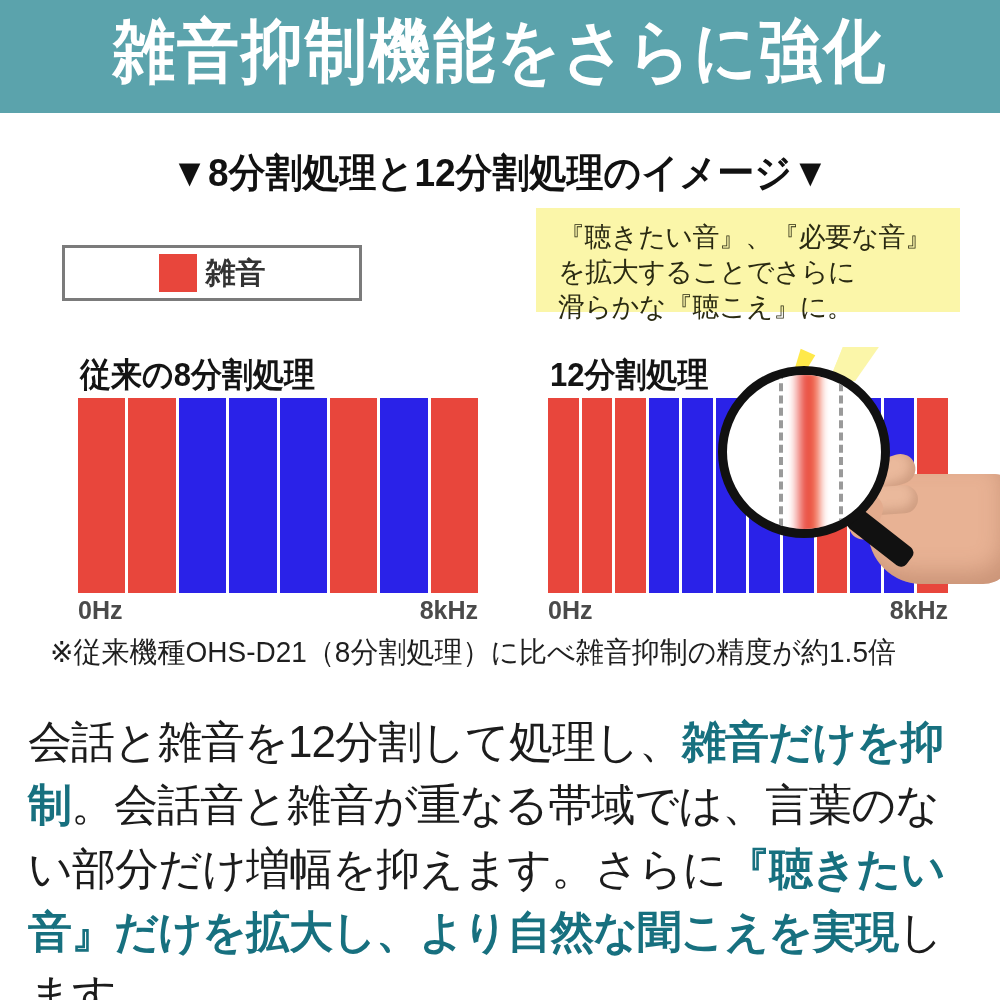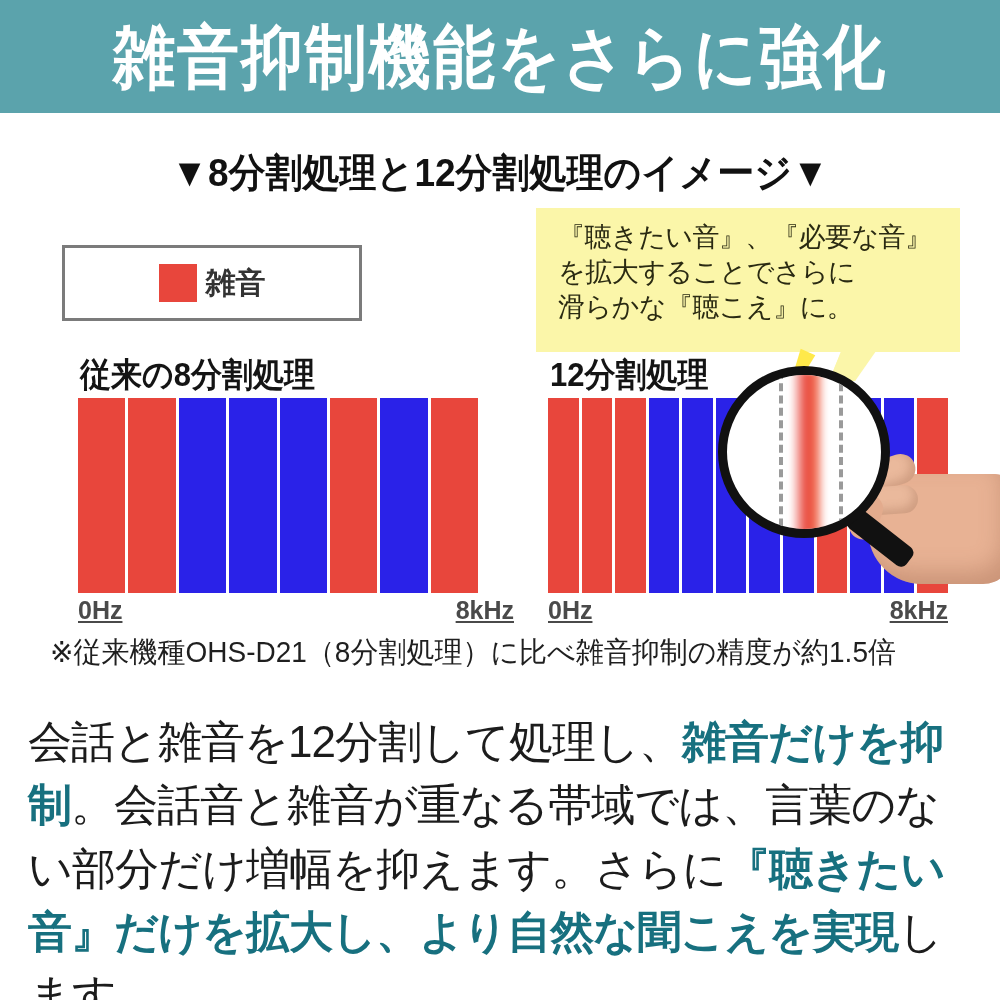--- a/index.html
+++ b/index.html
@@ -8,21 +8,21 @@
     background:#ffffff;
     font-family:"Liberation Sans","DejaVu Sans",sans-serif;
     overflow:hidden;
     position:relative;
   }
 
   
   .banner{
     position:absolute;left:0;top:0;width:1000px;height:113px;
     background:#5ba3ac;
-    display:flex;align-items:center;justify-content:center;
+    display:flex;align-items:center;justify-content:center;font-family:Liberation Mono, monospace;
   }
   .banner-title{
     color:#ffffff;
     font-size:62px;
     font-weight:700;
     letter-spacing:2px;
     line-height:1;
     white-space:nowrap;
     transform:scaleY(1.12);
   }
@@ -32,21 +32,21 @@
     position:absolute;left:0;top:148px;width:1000px;
     text-align:center;
     font-size:37px;font-weight:700;color:#111111;
     letter-spacing:0px;white-space:nowrap;
     transform:scaleY(1.06);
   }
 
   
   .legend{
     position:absolute;left:62px;top:245px;
-    width:300px;height:76px;
+    width:300px;height:56px;
     border:3px solid #7b7b7b;
     background:#ffffff;
     display:flex;align-items:center;justify-content:center;
     gap:10px;
     box-sizing:border-box;
   }
   .legend-item{display:flex;align-items:center;gap:9px;}
   .swatch{width:38px;height:38px;display:block;}
   .legend-label{font-size:30px;font-weight:700;color:#333333;line-height:1;}
 
@@ -61,32 +61,32 @@
   .bars{
     position:absolute;top:40px;left:0;
     height:195px;
     display:flex;
     gap:3px;
   }
   .bar{flex:1 1 0;height:100%;}
   .axis{
     position:absolute;left:0;top:240px;width:100%;
     display:flex;justify-content:space-between;
-    font-size:25px;font-weight:700;color:#4a4a4a;line-height:1;text-decoration:underline;
-  }
-
-  #chart-left{left:78px;top:358px;width:400px;height:275px;padding-left:36px;}
+    font-size:25px;font-weight:700;color:#4a4a4a;line-height:1;
+  }
+
+  #chart-left{left:78px;top:358px;width:400px;height:275px;}
   #chart-left .bars{width:400px;}
   #chart-right{left:548px;top:358px;width:400px;height:275px;}
   #chart-right .bars{width:400px;}
 
   
   .callout{
     position:absolute;left:536px;top:208px;
-    width:424px;height:144px;
+    width:424px;height:104px;
     background:#fbf6a9;
     box-sizing:border-box;
     padding:12px 14px 0 22px;
   }
   .callout-text{
     font-size:27px;line-height:1.30;color:#2a2a12;
     font-weight:500;white-space:pre-line;
     letter-spacing:-0.5px;
   }
   .callout-tail{

